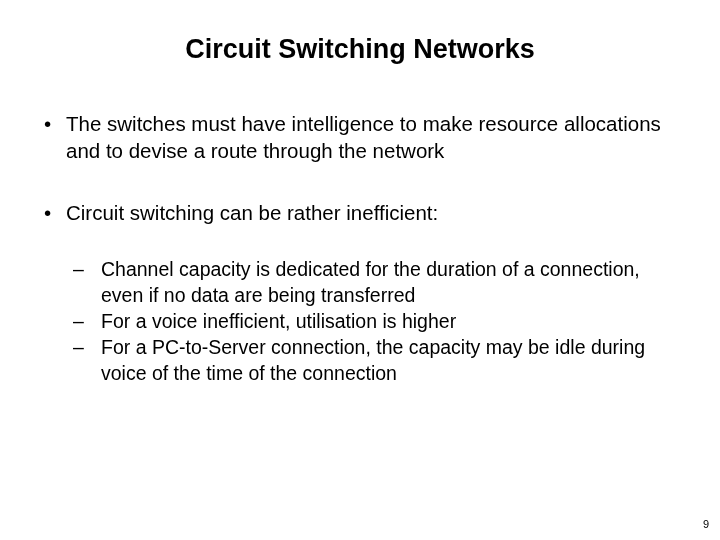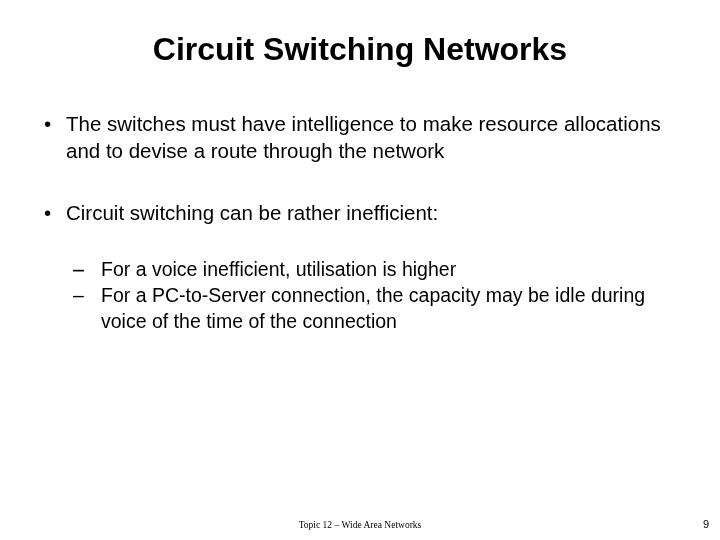--- a/index.html
+++ b/index.html
@@ -23,21 +23,21 @@
     background: #ffffff;
   }
 
   
   .slide-title {
     position: absolute;
     left: 0;
     top: 33px;
     width: 720px;
     text-align: center;
-    font-size: 32px;
+    font-size: 27px;
     font-weight: bold;
     line-height: 32px;
     letter-spacing: 0px;
     white-space: nowrap;
   }
 
   
   .body-block {
     position: absolute;
     left: 0;
@@ -122,31 +122,31 @@
 
     <div class="bullet-l1">
       <span class="marker">•</span>
       <span class="text">Circuit switching can be rather inefficient:</span>
     </div>
 
     <div class="gap-2"></div>
 
     <div class="bullet-l2">
       <span class="marker">–</span>
+      <span class="text">Channel capacity is dedicated for the duration of a connection, even if no data are being transferred</span>
     </div>
 
     <div class="bullet-l2">
       <span class="marker">–</span>
       <span class="text">For a voice inefficient, utilisation is higher</span>
     </div>
 
     <div class="bullet-l2">
       <span class="marker">–</span>
       <span class="text">For a PC-to-Server connection, the capacity may be idle during voice of the time of the connection</span>
     </div>
 
   </div>
 
-  <div class="footer-text">Topic 12 – Wide Area Networks</div>
 
   <div class="page-number">9</div>
 
 </div>
 
 </body></html>

